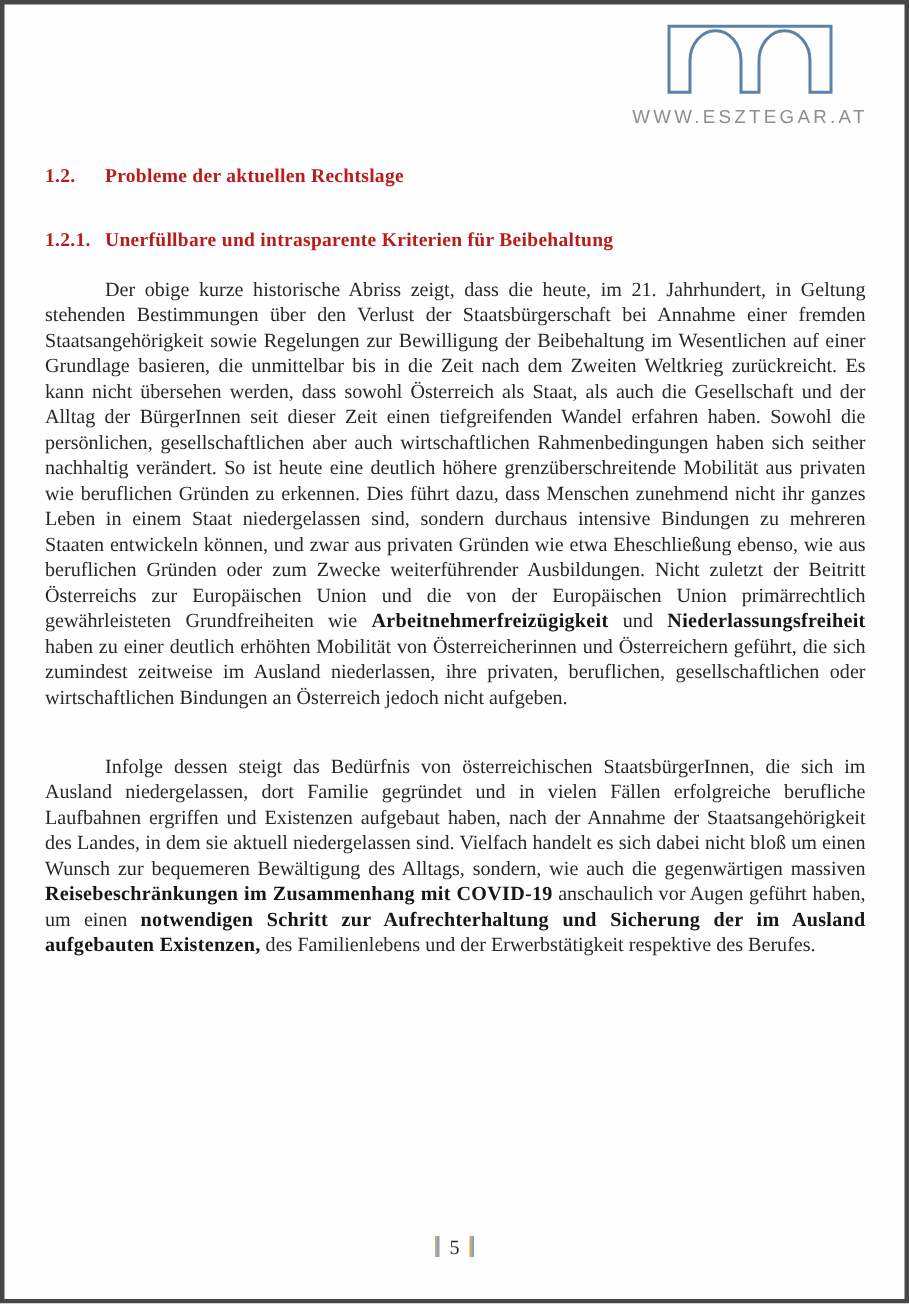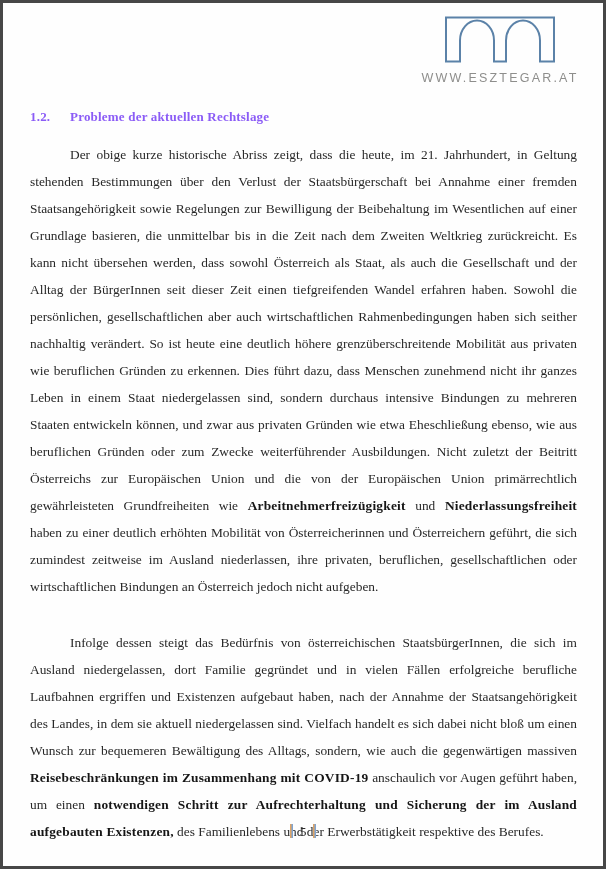--- a/index.html
+++ b/index.html
@@ -42,35 +42,35 @@
   
   .content {
     position: absolute;
     left: 27px;
     right: 26px;
     top: 0;
   }
   h1.sec, h2.subsec {
     font-size: 13px;
     font-weight: bold;
-    color: #8b5cf6;
+    color: #b91c1c;
     margin: 0;
     line-height: 16px;
     letter-spacing: 0.2px;
   }
   h1.sec { margin-top: 106px; }
   h2.subsec { margin-top: 27px; }
   .hnum {
     display: inline-block;
     width: 40px;
   }
   p.body-para {
     margin: 0;
     font-size: 13.4px;
-    line-height: 27px;
+    line-height: 17px;
     text-align: justify;
     text-indent: 40px;
     color: #282828;
   }
   p.body-para.first { margin-top: 16px; }
   p.body-para.second { margin-top: 29px; }
   p.body-para strong { color: #161616; letter-spacing: 0.2px; }
   
   .page-number {
     position: absolute;
@@ -102,20 +102,21 @@
     <svg width="112" height="49" viewBox="-1 -1 112 48" aria-hidden="true">
       <path d="M 1 45 L 1 1 L 109 1 L 109 45 L 95 45 L 95 24 A 17 20 0 0 0 61 24 L 61 45 L 49 45 L 49 24 A 17 20 0 0 0 15 24 L 15 45 Z" fill="none" stroke="#5b82a8" stroke-width="2"></path>
     </svg>
     <div class="logo-url">WWW.ESZTEGAR.AT</div>
   </div>
 
   <div class="content">
 
     <h1 class="sec"><span class="hnum">1.2.</span><span>Probleme der aktuellen Rechtslage</span></h1>
 
+    <h2 class="subsec"><span class="hnum">1.2.1.</span><span>Unerfüllbare und intrasparente Kriterien für Beibehaltung</span></h2>
 
     <p class="body-para first"><span>Der obige kurze historische Abriss zeigt, dass die heute, im 21. Jahrhundert, in Geltung stehenden Bestimmungen über den Verlust der Staatsbürgerschaft bei Annahme einer fremden Staatsangehörigkeit sowie Regelungen zur Bewilligung der Beibehaltung im Wesentlichen auf einer Grundlage basieren, die unmittelbar bis in die Zeit nach dem Zweiten Weltkrieg zurückreicht. Es kann nicht übersehen werden, dass sowohl Österreich als Staat, als auch die Gesellschaft und der Alltag der BürgerInnen seit dieser Zeit einen tiefgreifenden Wandel erfahren haben. Sowohl die persönlichen, gesellschaftlichen aber auch wirtschaftlichen Rahmenbedingungen haben sich seither nachhaltig verändert. So ist heute eine deutlich höhere grenzüberschreitende Mobilität aus privaten wie beruflichen Gründen zu erkennen. Dies führt dazu, dass Menschen zunehmend nicht ihr ganzes Leben in einem Staat niedergelassen sind, sondern durchaus intensive Bindungen zu mehreren Staaten entwickeln können, und zwar aus privaten Gründen wie etwa Eheschließung ebenso, wie aus beruflichen Gründen oder zum Zwecke weiterführender Ausbildungen. Nicht zuletzt der Beitritt Österreichs zur Europäischen Union und die von der Europäischen Union primärrechtlich gewährleisteten Grundfreiheiten wie </span><strong>Arbeitnehmerfreizügigkeit</strong><span> und </span><strong>Niederlassungsfreiheit</strong><span> haben zu einer deutlich erhöhten Mobilität von Österreicherinnen und Österreichern geführt, die sich zumindest zeitweise im Ausland niederlassen, ihre privaten, beruflichen, gesellschaftlichen oder wirtschaftlichen Bindungen an Österreich jedoch nicht aufgeben.</span></p>
 
     <p class="body-para second"><span>Infolge dessen steigt das Bedürfnis von österreichischen StaatsbürgerInnen, die sich im Ausland niedergelassen, dort Familie gegründet und in vielen Fällen erfolgreiche berufliche Laufbahnen ergriffen und Existenzen aufgebaut haben, nach der Annahme der Staatsangehörigkeit des Landes, in dem sie aktuell niedergelassen sind. Vielfach handelt es sich dabei nicht bloß um einen Wunsch zur bequemeren Bewältigung des Alltags, sondern, wie auch die gegenwärtigen massiven </span><strong>Reisebeschränkungen im Zusammenhang mit COVID-19</strong><span> anschaulich vor Augen geführt haben, um einen </span><strong>notwendigen Schritt zur Aufrechterhaltung und Sicherung der im Ausland aufgebauten Existenzen,</strong><span> des Familienlebens und der Erwerbstätigkeit respektive des Berufes.</span></p>
 
   </div>
 
   <div class="page-number">
     <span class="pn-bar"></span><span class="num">5</span><span class="pn-bar"></span>
   </div>

